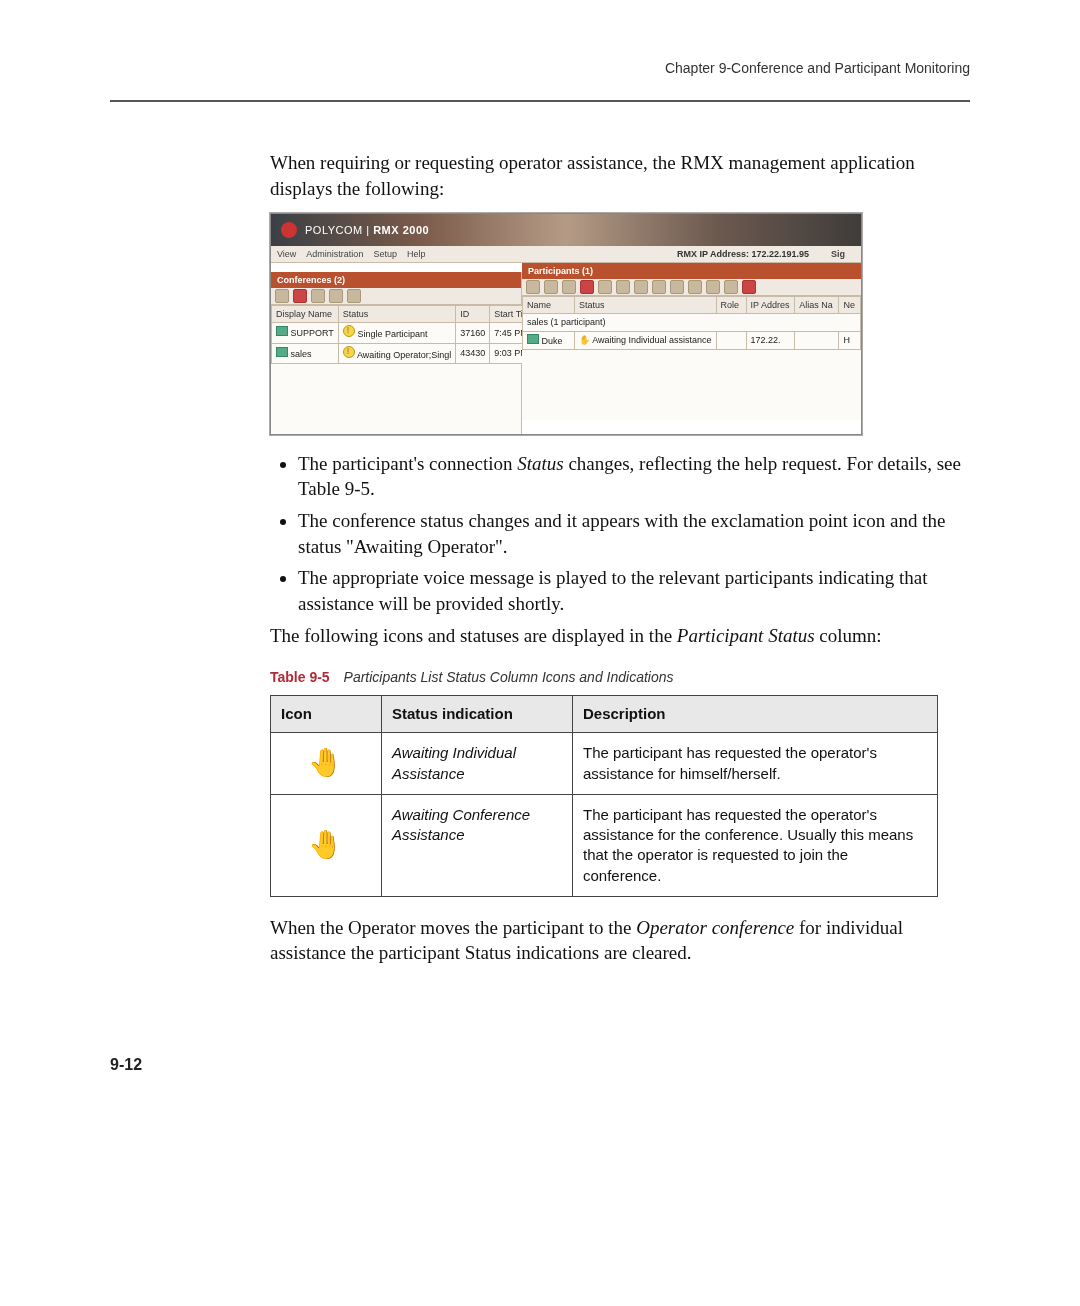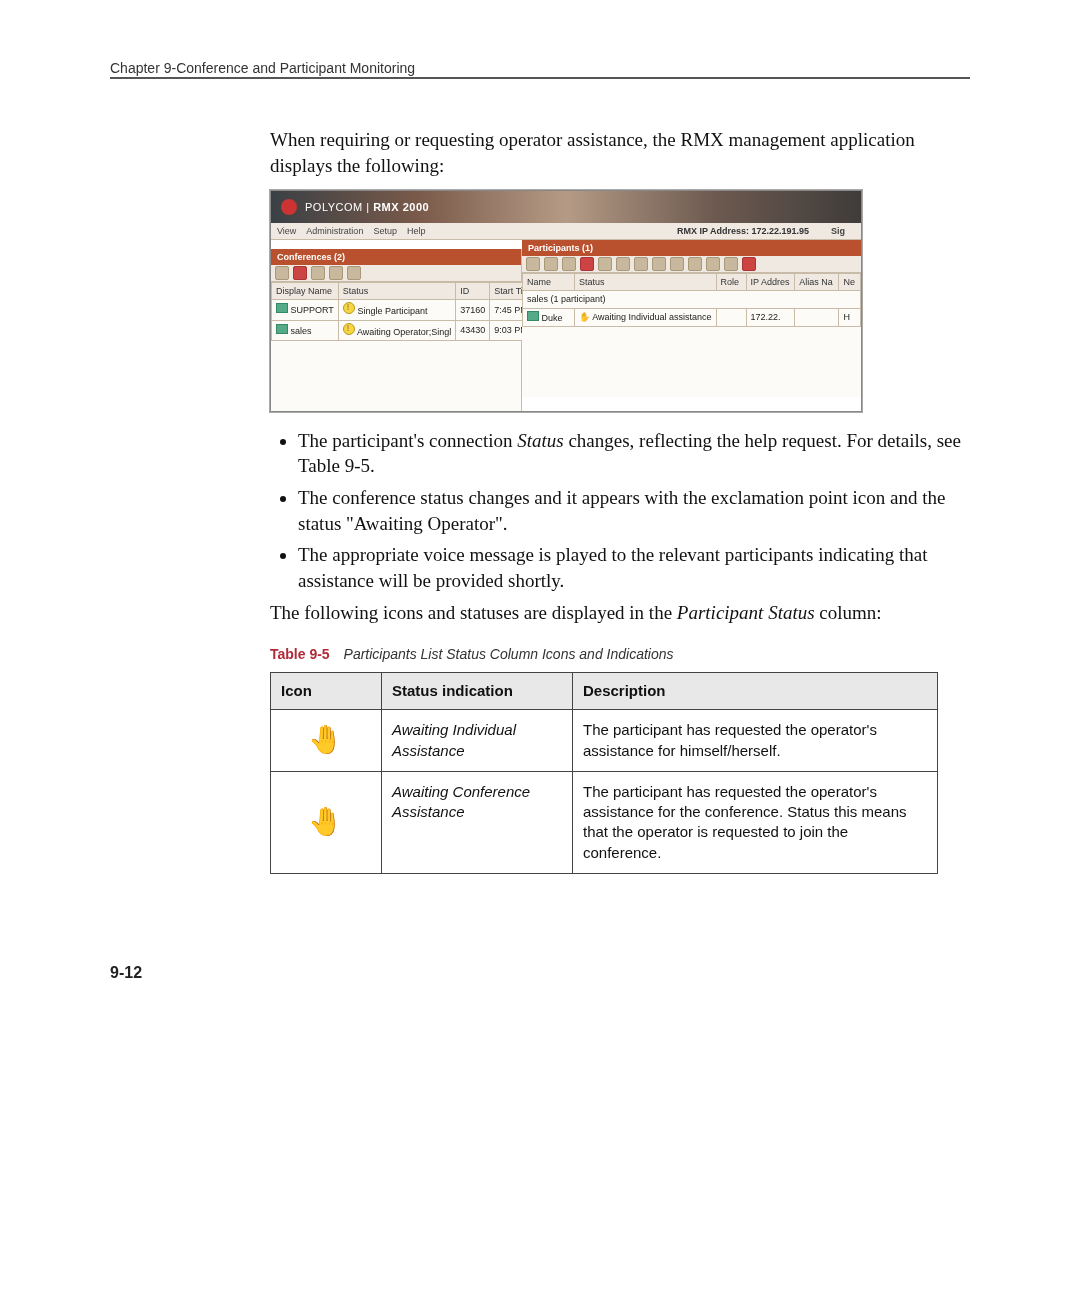--- a/index.html
+++ b/index.html
@@ -11,21 +11,22 @@
     width: 1080px;
   }
   .page {
     padding: 60px 110px 60px 110px;
   }
   .chapter-head {
     font-family: 'Segoe UI', Arial, sans-serif;
     font-size: 14px;
     font-weight: 300;
     color: #333;
-    margin-bottom: 1px;
+    margin-bottom: 24px;
+    text-align: right;
   }
   .rule {
     border: none;
     border-top: 2px solid #555;
     margin: 0 0 48px 0;
   }
   .body-text {
     margin-left: 160px;
     font-family: 'Times New Roman', 'Book Antiqua', serif;
     font-size: 19px;
@@ -304,21 +305,24 @@
         <th>Description</th>
       </tr>
       <tr>
         <td class="icon-col"><span class="hand-icon yellow">🤚</span></td>
         <td class="status-col">Awaiting Individual Assistance</td>
         <td>The participant has requested the operator's assistance for himself/herself.</td>
       </tr>
       <tr>
         <td class="icon-col"><span class="hand-icon green">🤚</span></td>
         <td class="status-col">Awaiting Conference Assistance</td>
-        <td>The participant has requested the operator's assistance for the conference. Status this means that the operator is requested to join the conference.</td>
+        <td>The participant has requested the operator's assistance for the conference. Usually this means that the operator is requested to join the conference.</td>
       </tr>
     </tbody>
       </table>
 
+    <p style="margin-top:18px">
+      <span>When the Operator moves the participant to the </span><em>Operator conference</em><span> for individual assistance the participant Status indications are cleared.</span>
+    </p>
   </div>
 
   <div class="page-num">9-12</div>
 </div>
 
 </body></html>

